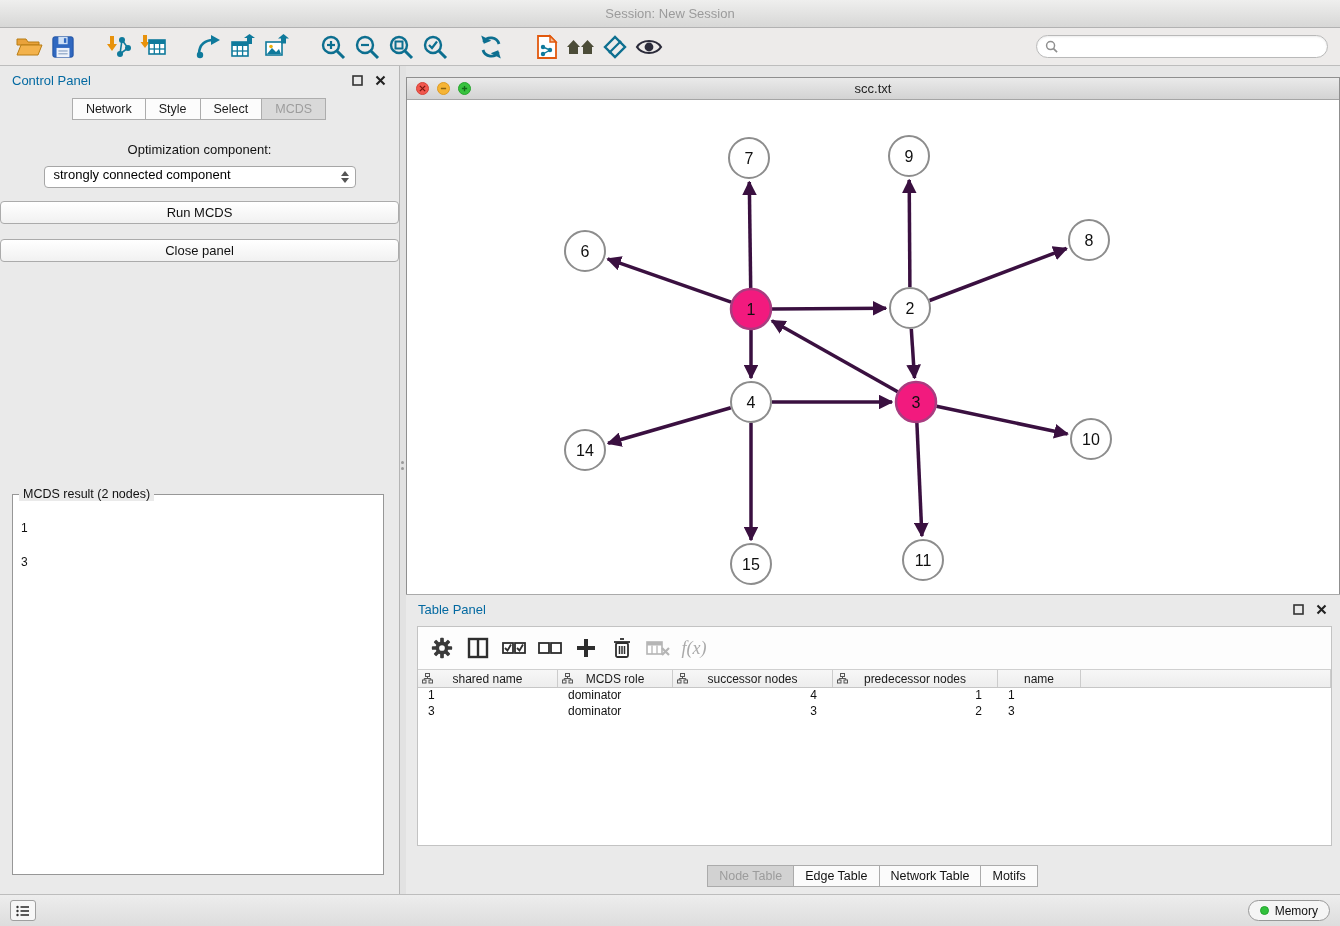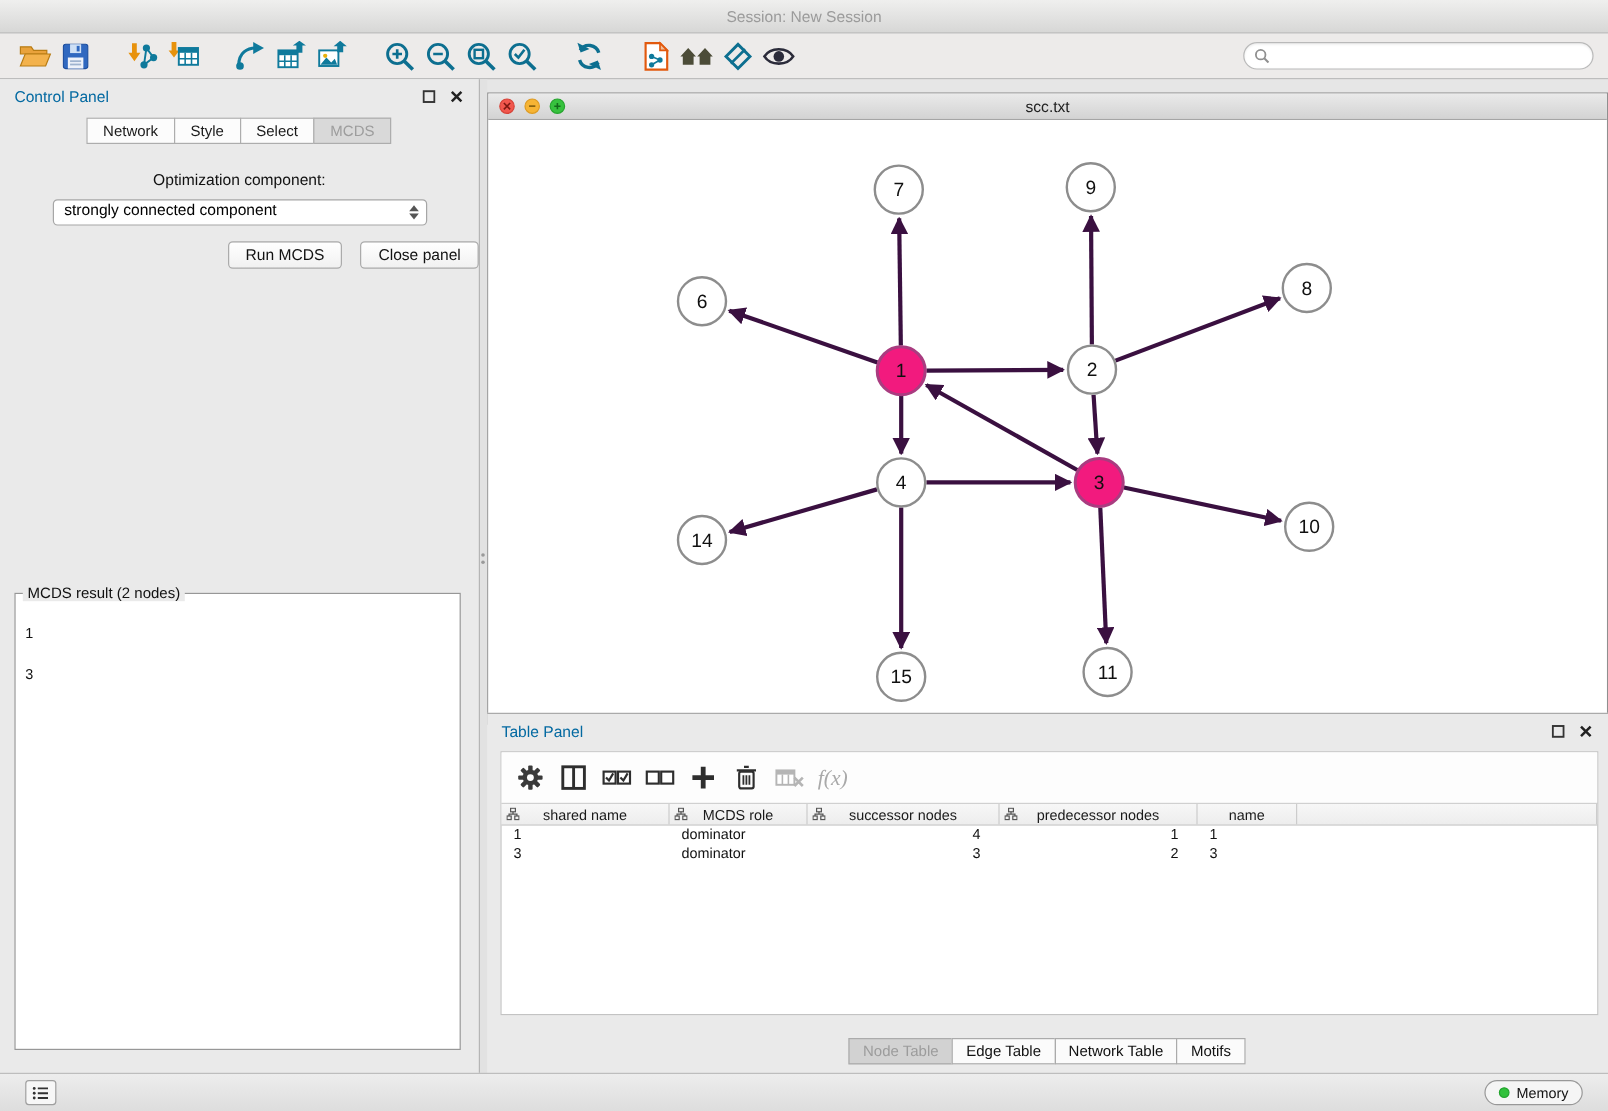--- a/index.html
+++ b/index.html
@@ -42,21 +42,21 @@
 
   .opt-label { text-align:center; font-size:13px; color:#111; margin-top:22px; }
   .criterion-select { margin:9px auto 0 auto; width:312px; height:22px; background:#fff;
     border:1px solid #a6a6a6; border-radius:4px; display:flex; 
     padding:0 22px 0 9px; font-size:13px; position:relative; }
   .spin { position:absolute; right:6px; top:4px; display:flex; flex-direction:column; gap:2px; }
   .spin i { display:block; width:0; height:0; border-left:4px solid transparent; border-right:4px solid transparent; }
   .spin .up { border-bottom:5px solid #555; }
   .spin .dn { border-top:5px solid #555; }
 
-  .cp-buttons { display:flex; justify-content:flex-end; gap:15px; margin-top:13px; }
+  .cp-buttons { display:flex; justify-content:flex-end; gap:15px; margin-top:13px;flex-direction:column; }
   .pbtn { font-family:"Liberation Sans",sans-serif; font-size:13px; color:#111;
     background:linear-gradient(#ffffff,#f1f1f1); border:1px solid #ababab; border-radius:4px;
     padding:3px 14px; cursor:default; }
 
   .result-box { position:absolute; left:12px; top:428px; width:372px; height:381px;
     background:#fff; border:1px solid #979797; }
   .result-legend { position:absolute; top:-8px; left:6px; background:#eaeaea;
     padding:0 4px; font-size:12.5px; color:#111; }
   .result-content { padding:8px 8px; font-size:12px; color:#111; line-height:17px; white-space:pre-line; }
 
@@ -104,21 +104,21 @@
   .td.right { padding-right:16px; text-align:right; }
 
   .tp-tabs { position:absolute; left:0; top:270px; width:100%; display:flex; justify-content:center; }
   .tp-tab { padding:3px 11px; font-size:12.5px; color:#111; background:#fbfbfb;
     border:1px solid #ababab; margin-left:-1px; }
   .tp-tab.active { background:#d2d2d2; color:#9c9c9c; }
 
   
   .statusbar { position:absolute; left:0; top:894px; width:100%; height:32px;
     background:linear-gradient(#ededed,#dddddd); border-top:1px solid #bdbdbd;
-    display:flex; align-items:center; padding:0 21px; }
+    display:flex; align-items:center; padding:0 10px; }
   .list-btn { width:26px; height:21px; background:#f7f7f7; border:1px solid #9f9f9f;
     border-radius:3px; display:flex; align-items:center; justify-content:center; }
   .memory-btn { margin-left:auto; height:21px; border:1px solid #989898; border-radius:11px;
     background:#f5f5f5; display:flex; align-items:center; gap:6px; padding:0 11px;
     font-size:12px; color:#111; font-family:"Liberation Sans",sans-serif; }
   .memdot { width:9px; height:9px; border-radius:50%; background:#31c13c; border:1px solid #23a52e; }
 </style>
 </head>
 <body>
 

